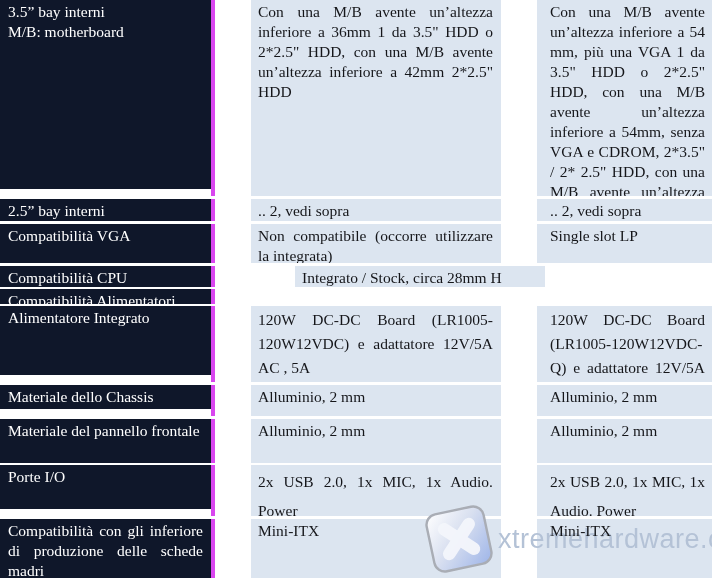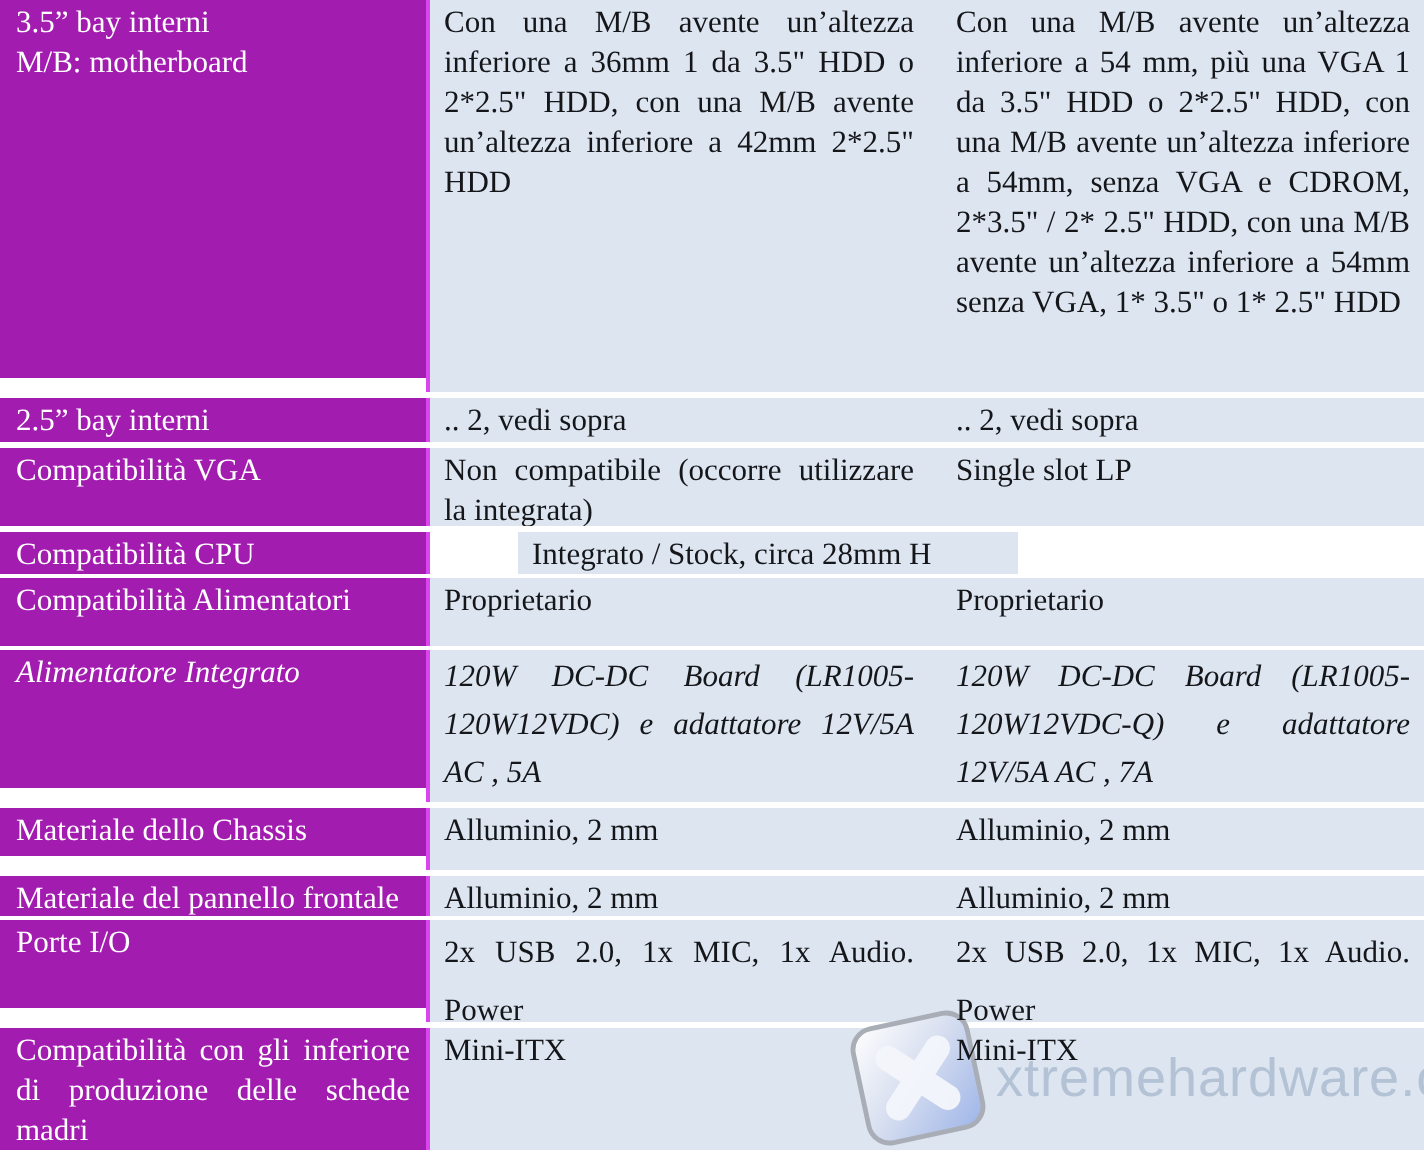--- a/index.html
+++ b/index.html
@@ -17,31 +17,32 @@
     box-sizing:border-box;
     font-size:15.5px;
     line-height:20px;
     text-align:justify;
     overflow:hidden;
   }
   .cell span{position:relative;z-index:4;display:block;white-space:pre-wrap;}
   .cell.dark{
     width:215px;
     flex:0 0 215px;
-    background:#a21caf;
+    background:#0f172a;
     color:#ffffff;
     padding:2px 8px 0 8px;
-    border-right:2px solid #d946ef;
+    border-right:4px solid #d946ef;
   }
   .row.short-dark .cell.dark{
     box-shadow:inset 0 -7px 0 0 #ffffff;
   }
   .cell.light{
     background:#dce5f0;
     color:#15161a;
+    margin-left:36px;
   }
   .cell.mid{
     width:250px;
     flex:0 0 250px;
     padding:2px 8px 0 7px;
   }
   .cell.rightcol{
     flex:1 1 auto;
     padding:2px 7px 0 13px;
   }
@@ -112,33 +113,33 @@
 
     <div class="row" style="height:21px;margin-bottom:2px;gap:44px;">
       <div class="cell dark">
           <span>Compatibilità CPU</span>
         </div>
       <div class="cell light mid">
           <span>Integrato / Stock, circa 28mm H</span>
         </div>
     </div>
 
-    <div class="row" style="height:34px;margin-bottom:2px;">
+    <div class="row" style="height:15px;margin-bottom:2px;flex-direction:column;">
       <div class="cell dark">
           <span>Compatibilità Alimentatori</span>
         </div>
       <div class="cell light mid">
           <span>Proprietario</span>
         </div>
       <div class="cell light rightcol">
           <span>Proprietario</span>
         </div>
     </div>
 
-    <div class="row short-dark lh24" style="height:76px;margin-bottom:3px;font-style:italic;">
+    <div class="row short-dark lh24" style="height:76px;margin-bottom:3px;">
       <div class="cell dark">
           <span>Alimentatore Integrato</span>
         </div>
       <div class="cell light mid">
           <span>120W DC-DC Board (LR1005-120W12VDC) e adattatore 12V/5A AC , 5A</span>
         </div>
       <div class="cell light rightcol">
           <span>120W DC-DC Board (LR1005-120W12VDC-Q) e adattatore 12V/5A AC , 7A</span>
         </div>
     </div>
@@ -148,21 +149,21 @@
           <span>Materiale dello Chassis</span>
         </div>
       <div class="cell light mid">
           <span>Alluminio, 2 mm</span>
         </div>
       <div class="cell light rightcol">
           <span>Alluminio, 2 mm</span>
         </div>
     </div>
 
-    <div class="row" style="height:20px;margin-bottom:2px;">
+    <div class="row" style="height:44px;margin-bottom:2px;">
       <div class="cell dark">
           <span>Materiale del pannello frontale</span>
         </div>
       <div class="cell light mid">
           <span>Alluminio, 2 mm</span>
         </div>
       <div class="cell light rightcol">
           <span>Alluminio, 2 mm</span>
         </div>
     </div>

